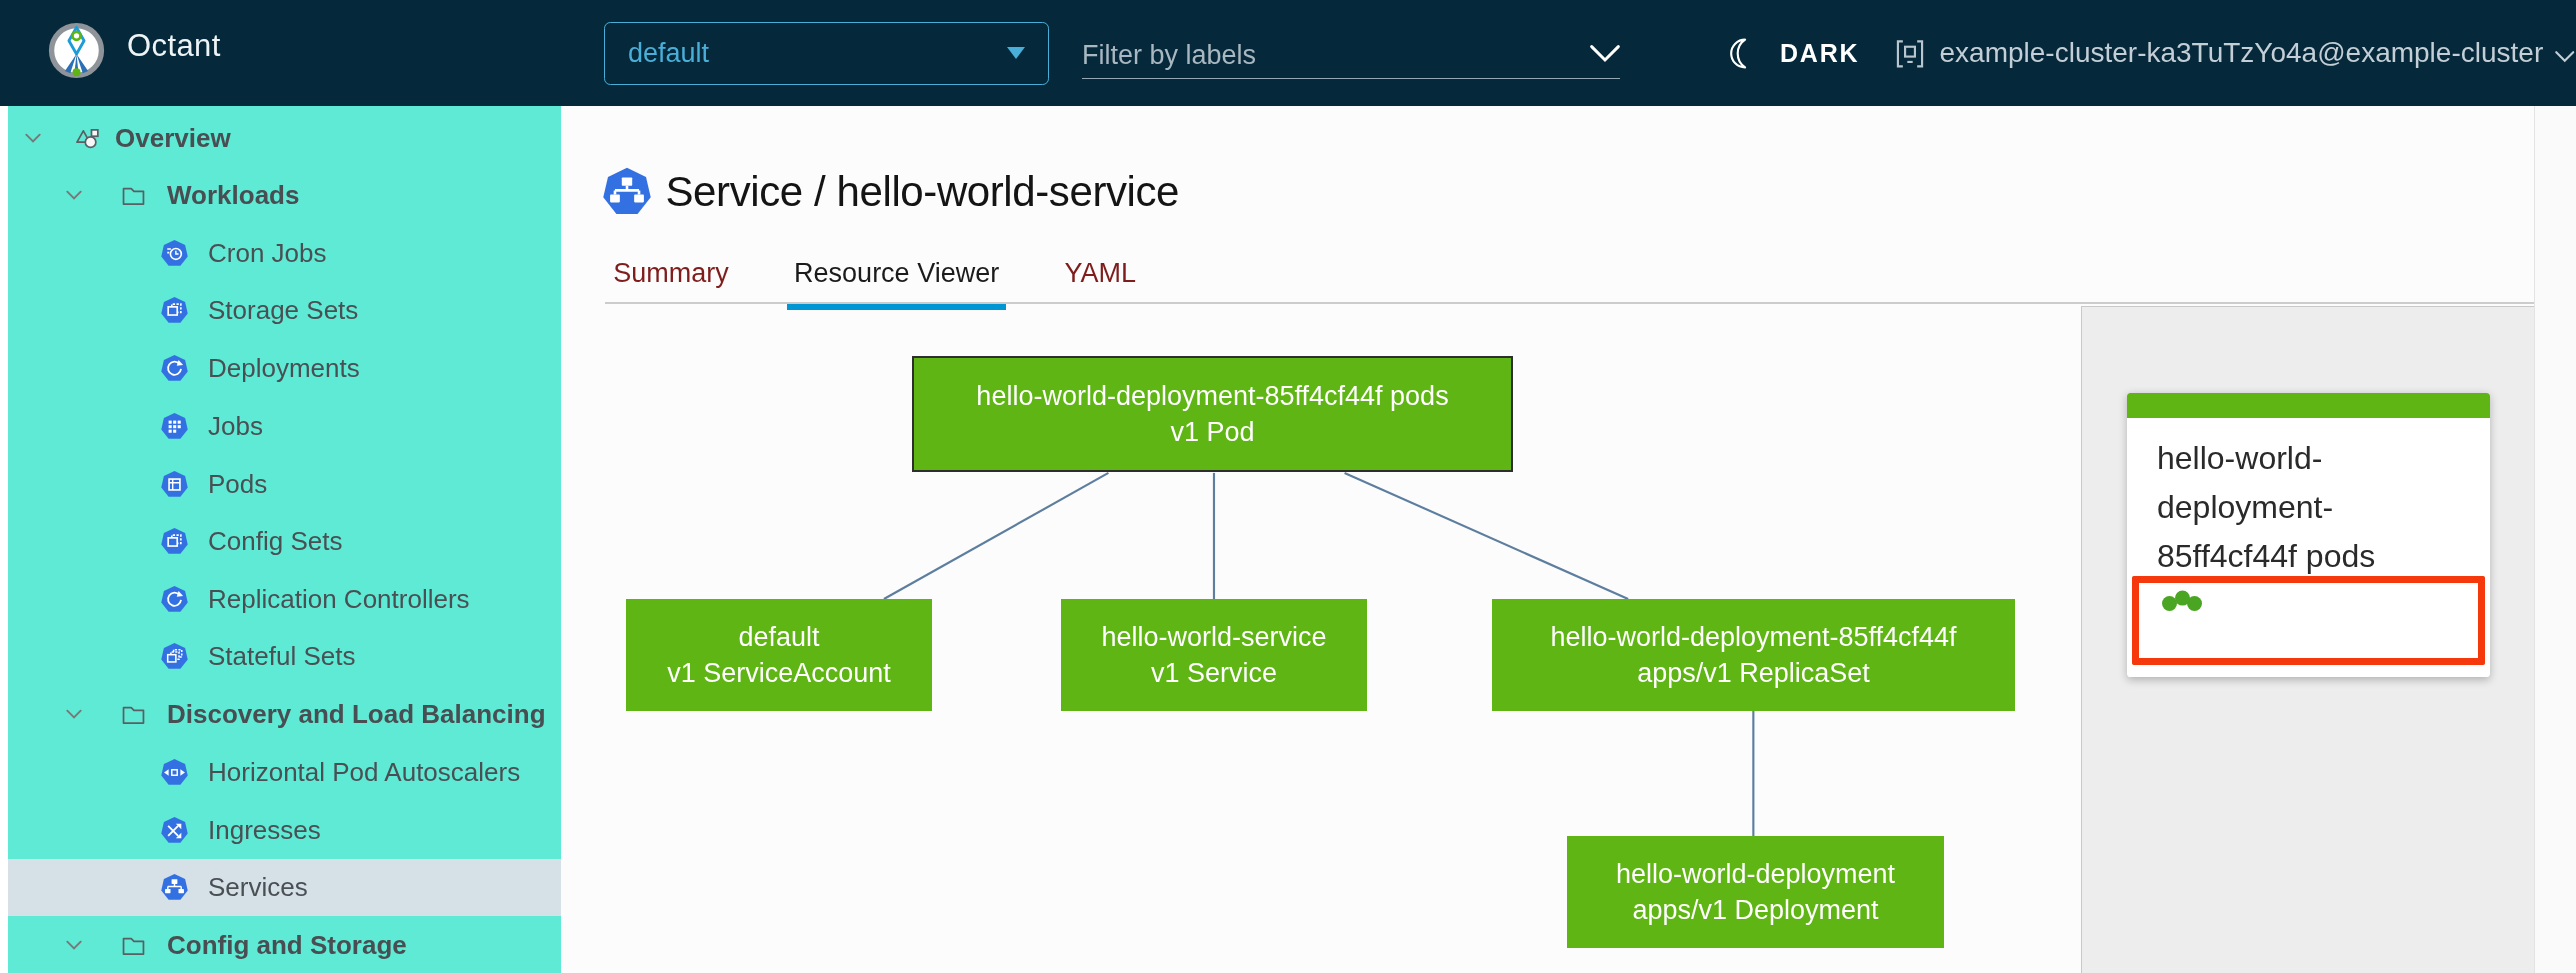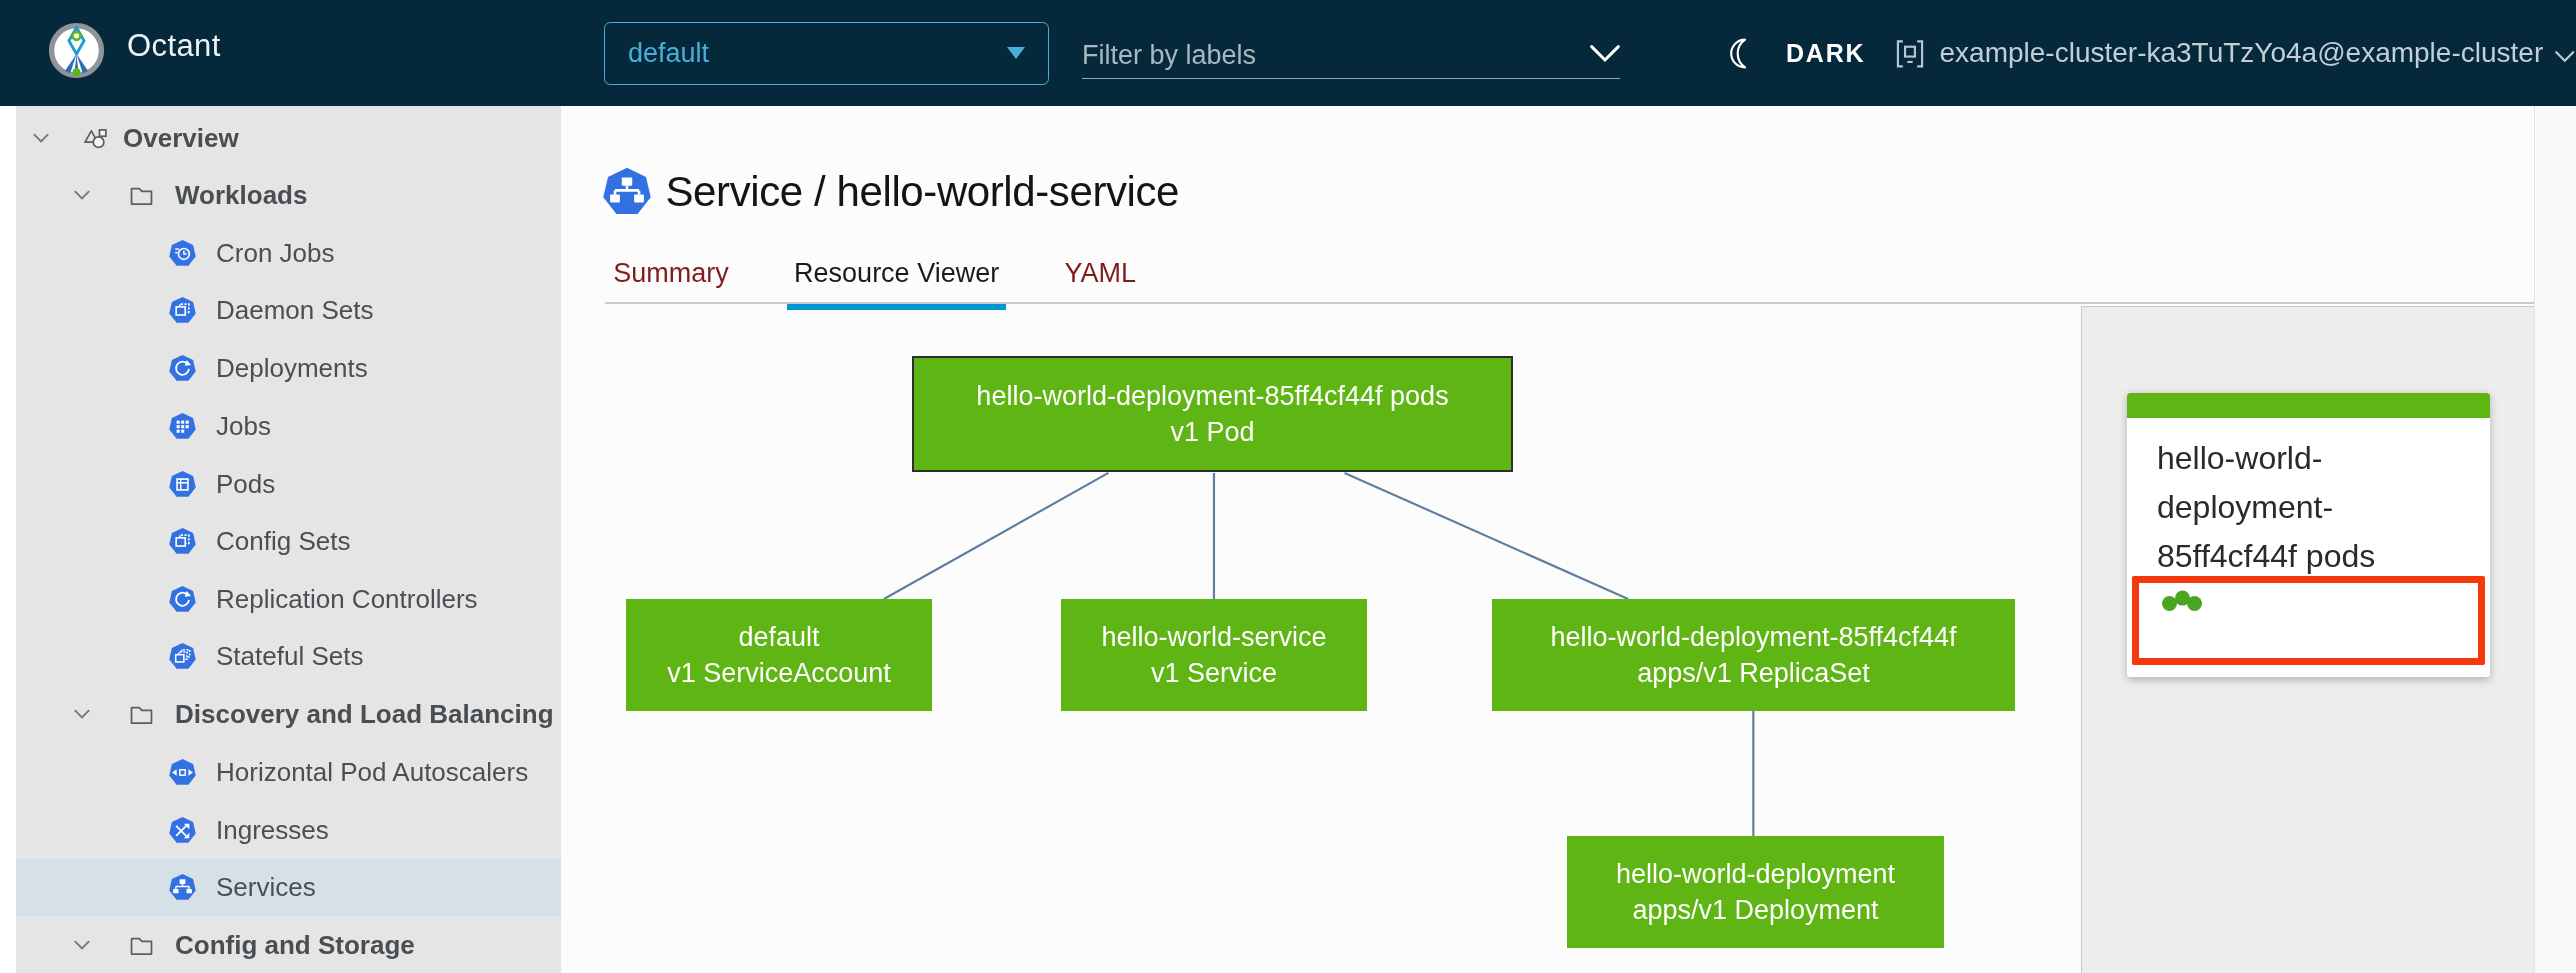--- a/index.html
+++ b/index.html
@@ -18,30 +18,30 @@
   .ns-value { margin-left:23px; font-size:27px; color:#49afd9; }
   .ns-caret { margin-right:23px; width:0; height:0; border-left:9.8px solid transparent;
               border-right:9.8px solid transparent; border-top:12.5px solid #49afd9; }
   .filter-input { position:absolute; left:1082px; top:32px; width:538px; height:47px;
                   background:transparent; border:none; outline:none;
                   border-bottom:1.8px solid #93a7b4; font-size:27px; color:#fff;
                   font-family:Liberation Sans, sans-serif; }
   .filter-input::placeholder { color:#a9b7c0; opacity:1; }
   .filter-chevron { position:absolute; left:1589px; top:43px; }
   .theme-toggle { position:absolute; left:1723px; top:0; height:106px; display:flex;
-                  align-items:center; gap:27px; cursor:pointer; background:none; border:none; }
+                  align-items:center; gap:21px; cursor:pointer; background:none; border:none; }
   .theme-label { color:#ffffff; font-size:25px; font-weight:700; letter-spacing:1.8px; }
   .context-sel { position:absolute; left:1893px; top:0; height:106px; display:flex;
                  align-items:center; cursor:pointer; }
   .context-label { margin-left:12.5px; font-size:28px; color:#c3ced6; }
   .context-chevron { margin-left:10.7px; margin-top:7.2px; }
 
   
-  .sidebar { position:absolute; left:16px; top:106px; width:619px; height:868px;
-             background:#e5e5e5; border-right:1.8px solid #cfd3d6; }
+  .sidebar { position:absolute; left:8px; top:106px; width:619px; height:868px;
+             background:#5eead4; border-right:1.8px solid #cfd3d6; }
   .nav-row { position:absolute; left:0; width:559px; height:57px; display:flex;
              align-items:center; cursor:pointer; }
   .nav-row.selected { background:#d6e0e7; }
   .nav-chevron { position:absolute; }
   .nav-label { position:absolute; font-size:26px; color:#4a4f54; white-space:nowrap; }
   .nav-label.group { font-weight:700; color:#494e52; }
   .root .nav-chevron { left:16px; }  .root .nav-ico { left:64px; }  .root .nav-label { left:107px; }
   .group-row .nav-chevron { left:57px; } .group-row .nav-ico { left:111px; } .group-row .nav-label { left:159px; }
   .child .nav-ico { left:152px; } .child .nav-label { left:200px; }
   .nav-ico { position:absolute; width:29px; height:29px; }
@@ -166,21 +166,21 @@
       </svg>
       <span class="nav-label">Cron Jobs</span>
     </div>
 
     <div class="nav-row child" style="top:176px">
       <svg class="nav-ico hept" viewBox="0 0 32 32">
         <polygon points="16,1 4.3,6.7 1.4,19.3 9.5,29.6 22.5,29.6 30.6,19.3 27.7,6.7" fill="#3371e3"></polygon>
         <rect x="9" y="12" width="10" height="9" fill="none" stroke="#fff" stroke-width="1.8"></rect>
         <path d="M13 12 V9 H23 V18 H19" fill="none" stroke="#fff" stroke-width="1.8" stroke-dasharray="2.5 1.6"></path>
       </svg>
-      <span class="nav-label">Daemon Sets</span>
+      <span class="nav-label">Storage Sets</span>
     </div>
 
     <div class="nav-row child" style="top:234px">
       <svg class="nav-ico hept" viewBox="0 0 32 32">
         <polygon points="16,1 4.3,6.7 1.4,19.3 9.5,29.6 22.5,29.6 30.6,19.3 27.7,6.7" fill="#3371e3"></polygon>
         <path d="M21.5 11 A7.2 7.2 0 1 0 23.2 16.5" fill="none" stroke="#fff" stroke-width="2"></path>
         <polygon points="20.5,6.5 25.5,12 18.5,13" fill="#fff"></polygon>
       </svg>
       <span class="nav-label">Deployments</span>
     </div>

